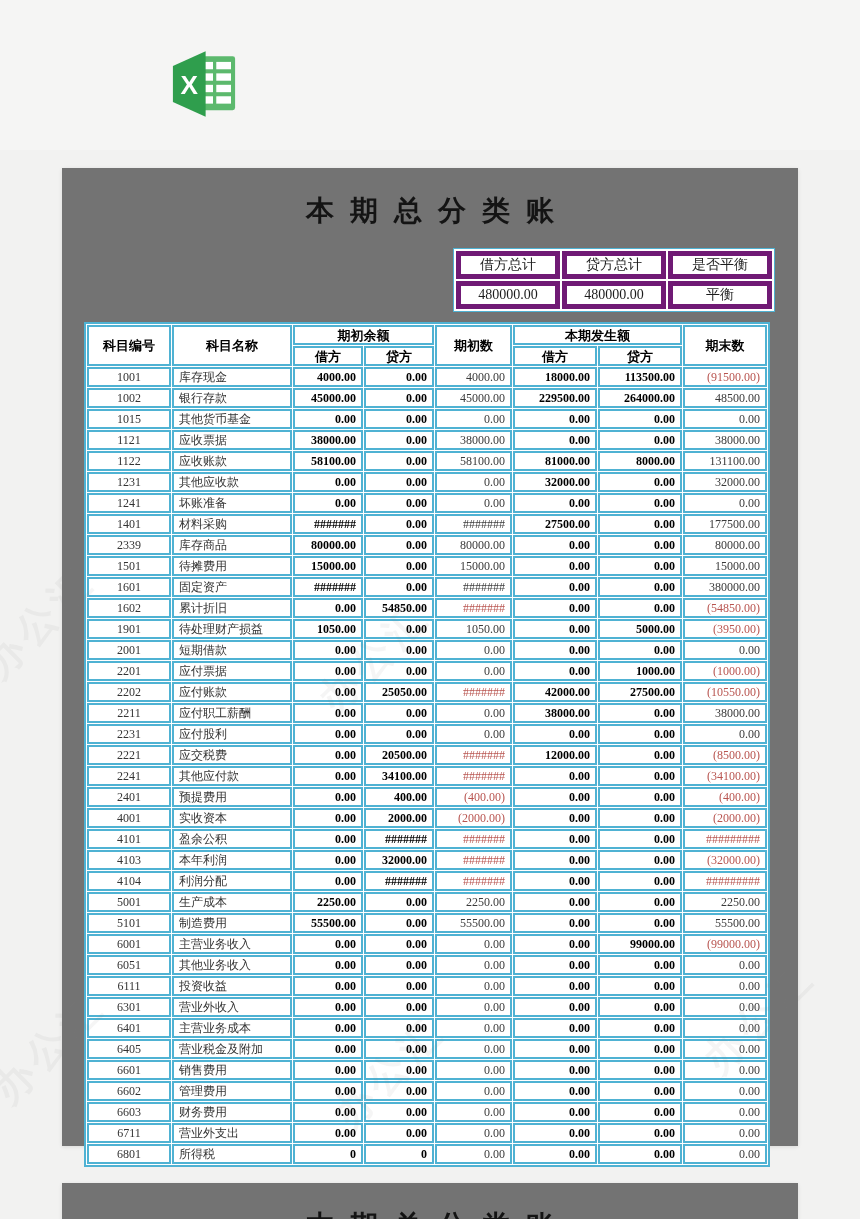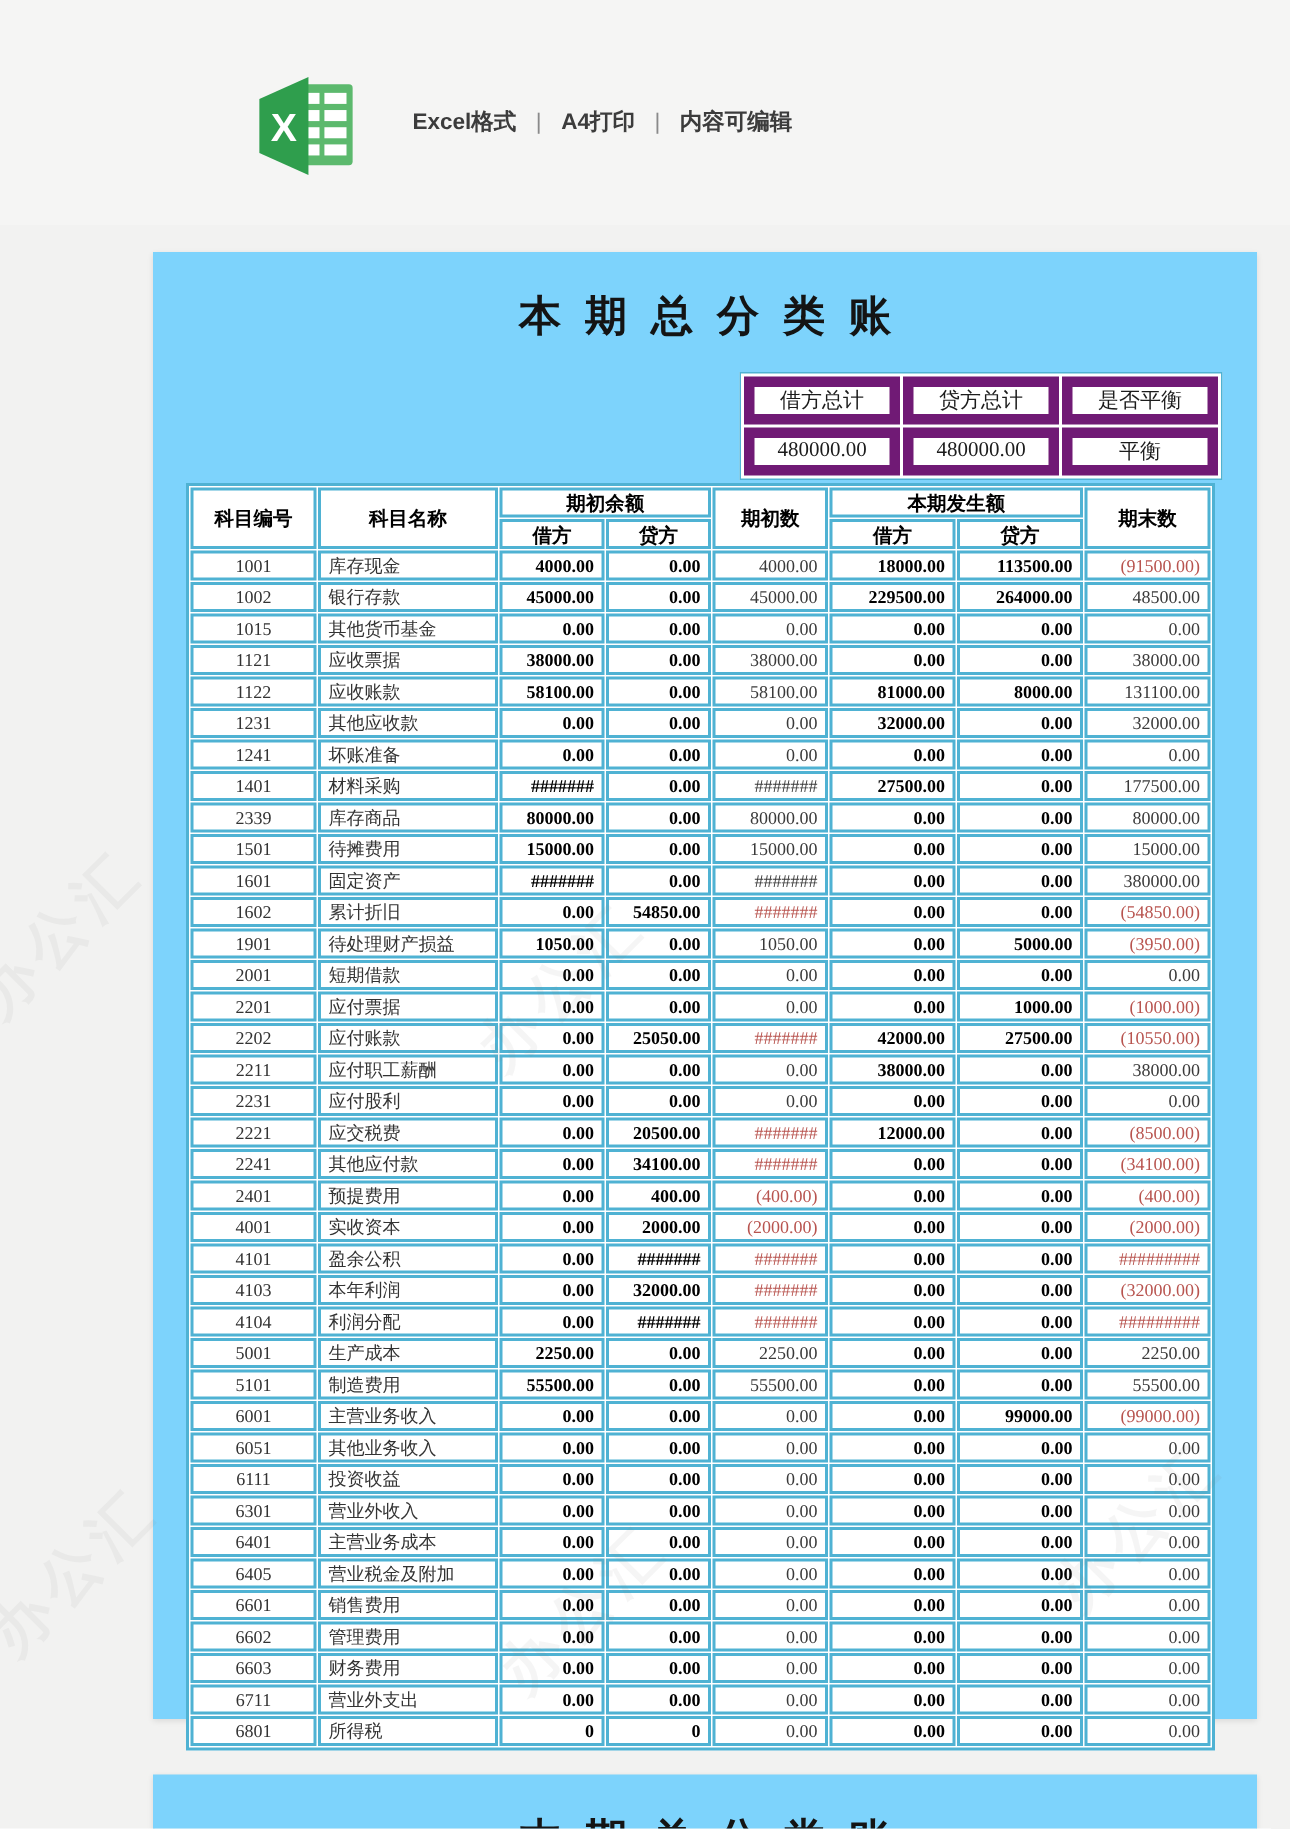--- a/index.html
+++ b/index.html
@@ -12,40 +12,39 @@
   }
   
   .page-header { position:absolute; left:0; top:0; width:860px; height:150px; background:#f5f5f4; }
   .logo { position:absolute; left:168px; top:44px; width:72px; height:80px; }
   .header-text { position:absolute; left:275px; top:56px; }
   .header-title { font-size:27px; font-weight:bold; color:#2c9e47; letter-spacing:2px; }
   .header-meta { margin-top:16px; font-size:15px; font-weight:bold; color:#3c3c3c; }
   .header-meta .sep { color:#8a8a8a; margin:0 13px; font-weight:400; }
   
   .card {
-    position:absolute; left:62px; width:736px; background:#7dd3fc;
+    position:absolute; left:62px; width:736px; background:#737373;
     box-shadow:0 1px 4px rgba(0,0,0,0.10);
-    margin-left:40px;
   }
   .card-1 { top:168px; height:978px; }
   .card-2 { top:1183px; height:60px; }
   .ledger-title {
     text-align:center; padding-top:24px; font-size:28px; font-weight:600;
     color:#141414; letter-spacing:16px; text-indent:16px;
     font-family:"Liberation Sans", sans-serif;
   }
   .ledger-period { text-align:center; font-size:13px; color:#1e1e1e; margin-top:3px; letter-spacing:2px; font-family:"Liberation Serif", serif; }
   
   .balance-table {
     position:absolute; top:80px; right:23px;
     border-collapse:separate; border-spacing:2px;
     border:1px solid #4fb2d3; background:#fff;
   }
   .balance-table td {
-    border:7px solid #701a75; width:104px; height:22px;
+    border:5px solid #701a75; width:104px; height:22px;
     text-align:center; vertical-align:middle;
     font-family:"Liberation Serif", serif; font-size:14px; color:#1c1c1c;
   }
   
   .main-table {
     position:absolute; left:22px; top:154px;
     border-collapse:separate; border-spacing:1px;
     border:2px solid #4fb2d3; background:#fff;
     table-layout:fixed;
   }
@@ -94,23 +93,20 @@
         <rect x="59" y="31" width="18" height="9" fill="#ffffff"></rect>
       <rect x="45" y="45" width="10" height="9" fill="#ffffff"></rect>
         <rect x="59" y="45" width="18" height="9" fill="#ffffff"></rect>
       <rect x="45" y="59" width="10" height="9" fill="#ffffff"></rect>
         <rect x="59" y="59" width="18" height="9" fill="#ffffff"></rect>
       <polygon points="6,22 46,4 46,84 6,66" fill="#2f9e4d"></polygon>
       <text x="26" y="56" text-anchor="middle" font-family="Liberation Sans, sans-serif" font-size="32" font-weight="bold" fill="#ffffff">X</text>
     </svg>
   </div>
   <div class="header-text">
-    <div class="header-meta">
-      <span>Excel格式</span><span class="sep">|</span><span>A4打印</span><span class="sep">|</span><span>内容可编辑</span>
-    </div>
   </div>
 </div>
 
 <div class="card card-1">
   <div class="ledger-title">本期总分类账</div>
 
   <table class="balance-table">
     <tbody>
         <tr>
       <td>借方总计</td>

